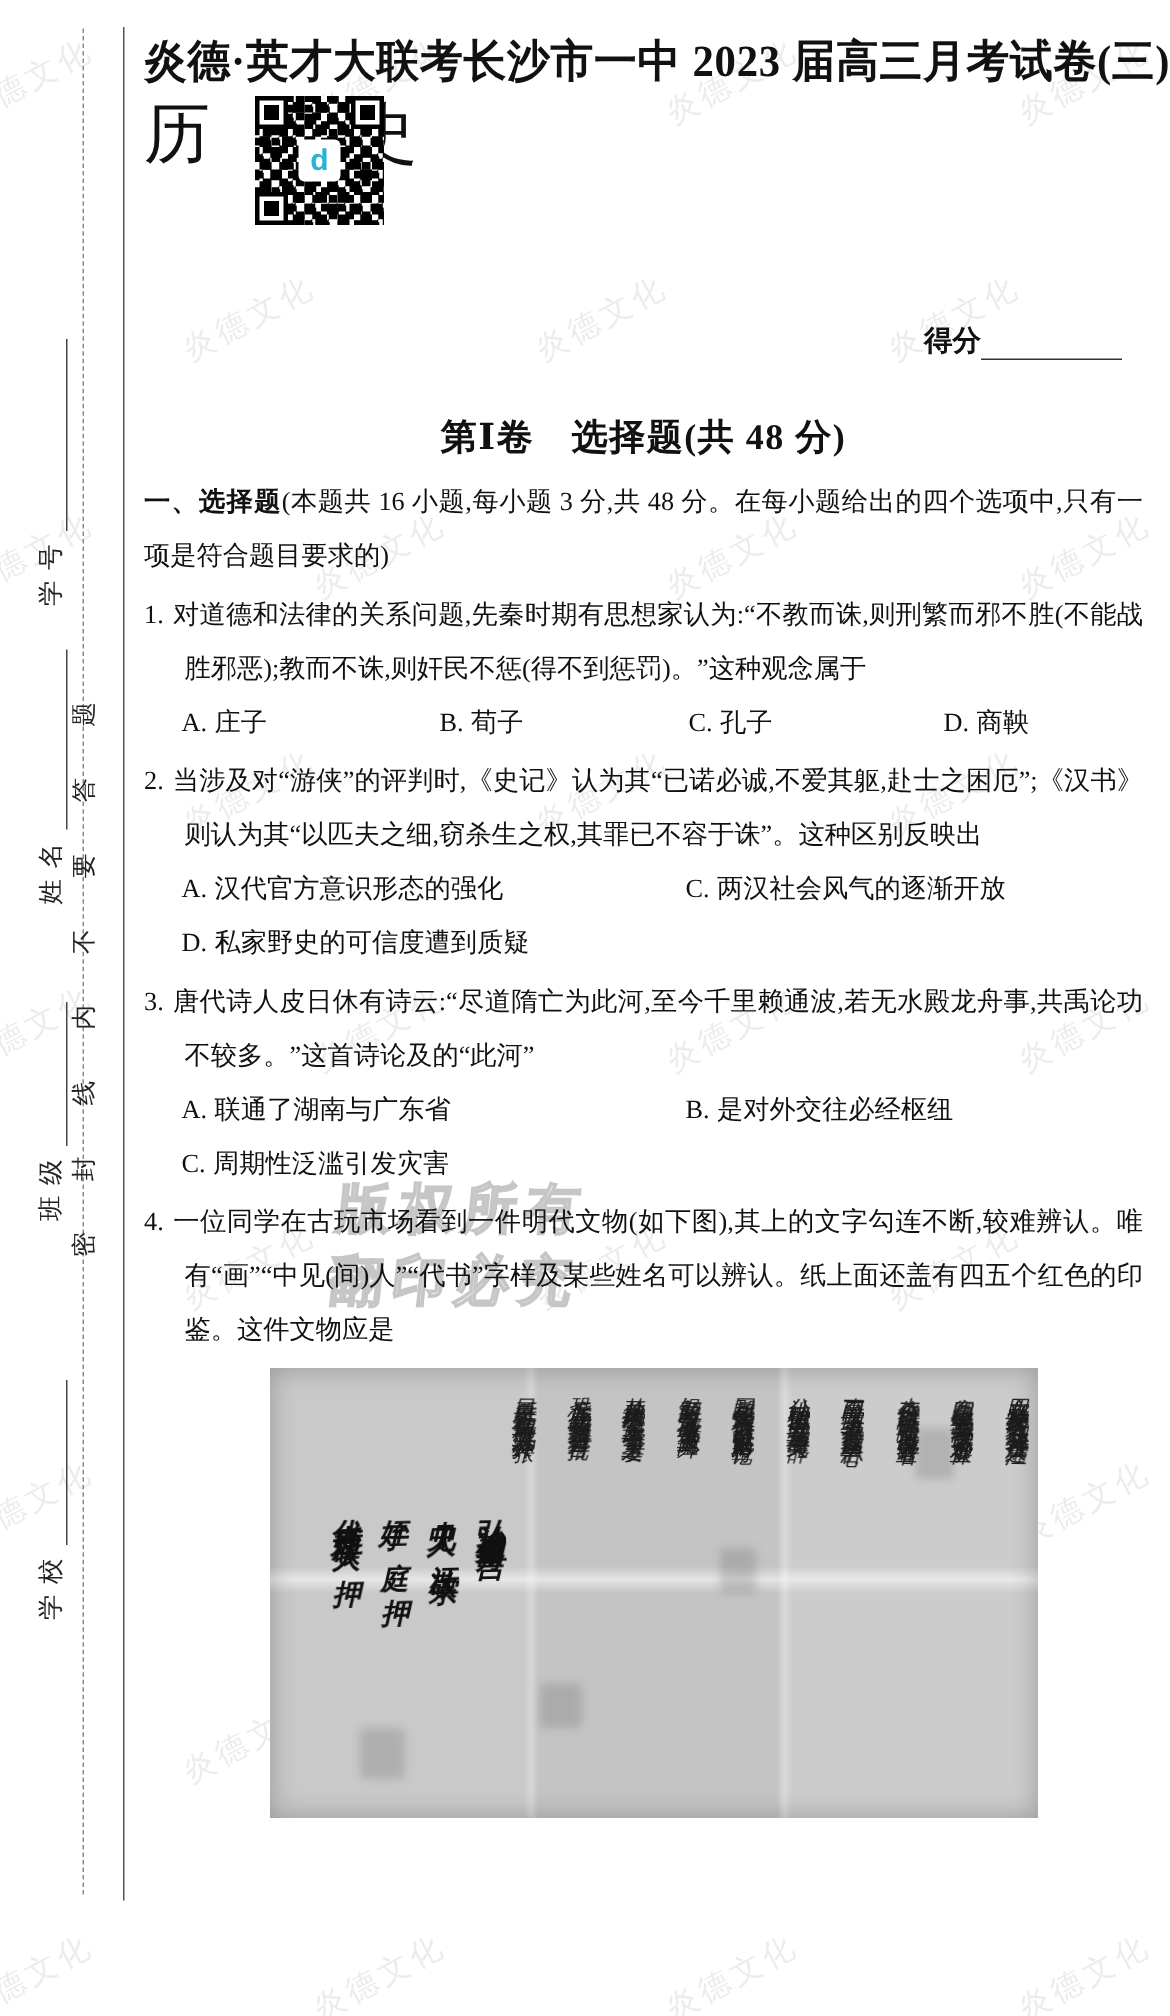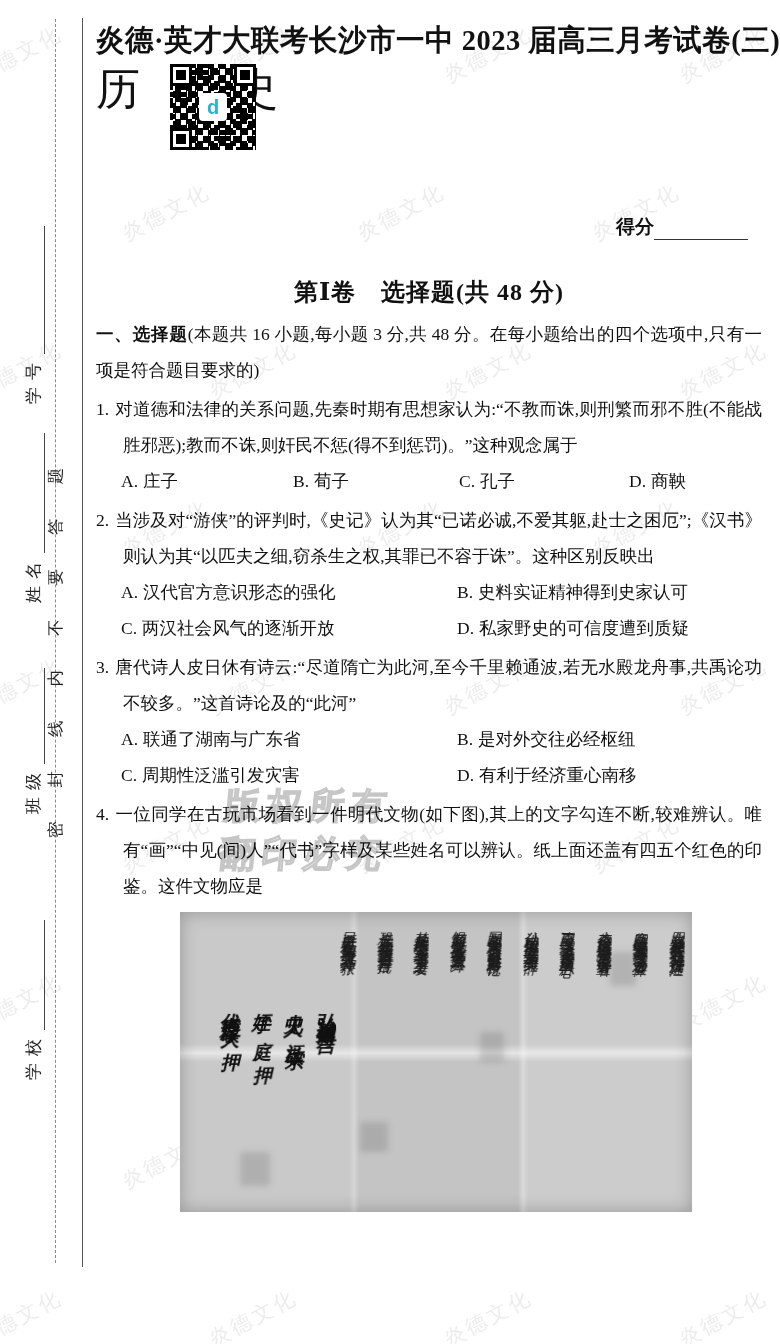--- a/index.html
+++ b/index.html
@@ -193,33 +193,31 @@
       <span class="opt"><span class="olabel">B.</span><span>荀子</span></span>
       <span class="opt"><span class="olabel">C.</span><span>孔子</span></span>
       <span class="opt"><span class="olabel">D.</span><span>商鞅</span></span>
     </div>
   </div>
 
   <div class="question">
     <div class="stem"><span class="qnum">2.</span><span>当涉及对“游侠”的评判时,《史记》认为其“已诺必诚,不爱其躯,赴士之困厄”;《汉书》则认为其“以匹夫之细,窃杀生之权,其罪已不容于诛”。这种区别反映出</span></div>
     <div class="opts-2x2">
       <span class="opt"><span class="olabel">A.</span><span>汉代官方意识形态的强化</span></span>
-      <span class="opt"><span class="olabel">B.</span><span>史料实证精神得到史家认可</span></span>
       <span class="opt"><span class="olabel">C.</span><span>两汉社会风气的逐渐开放</span></span>
       <span class="opt"><span class="olabel">D.</span><span>私家野史的可信度遭到质疑</span></span>
     </div>
   </div>
 
   <div class="question">
     <div class="stem"><span class="qnum">3.</span><span>唐代诗人皮日休有诗云:“尽道隋亡为此河,至今千里赖通波,若无水殿龙舟事,共禹论功不较多。”这首诗论及的“此河”</span></div>
     <div class="opts-2x2">
       <span class="opt"><span class="olabel">A.</span><span>联通了湖南与广东省</span></span>
       <span class="opt"><span class="olabel">B.</span><span>是对外交往必经枢纽</span></span>
       <span class="opt"><span class="olabel">C.</span><span>周期性泛滥引发灾害</span></span>
-      <span class="opt"><span class="olabel">D.</span><span>有利于经济重心南移</span></span>
     </div>
   </div>
 
   <div class="question">
     <div class="stem"><span class="qnum">4.</span><span>一位同学在古玩市场看到一件明代文物(如下图),其上的文字勾连不断,较难辨认。唯有“画”“中见(间)人”“代书”字样及某些姓名可以辨认。纸上面还盖有四五个红色的印鉴。这件文物应是</span></div>
 
     <div class="photo">
       <div class="photo-cols">
         <div class="pcol">立四都汪文朴原因伏死无利汪文朴曾祖产汪荣遇汪</div>
         <div class="pcol">宗卿阴自山地壹号出卖与同都徐宅名下永远管业保</div>

